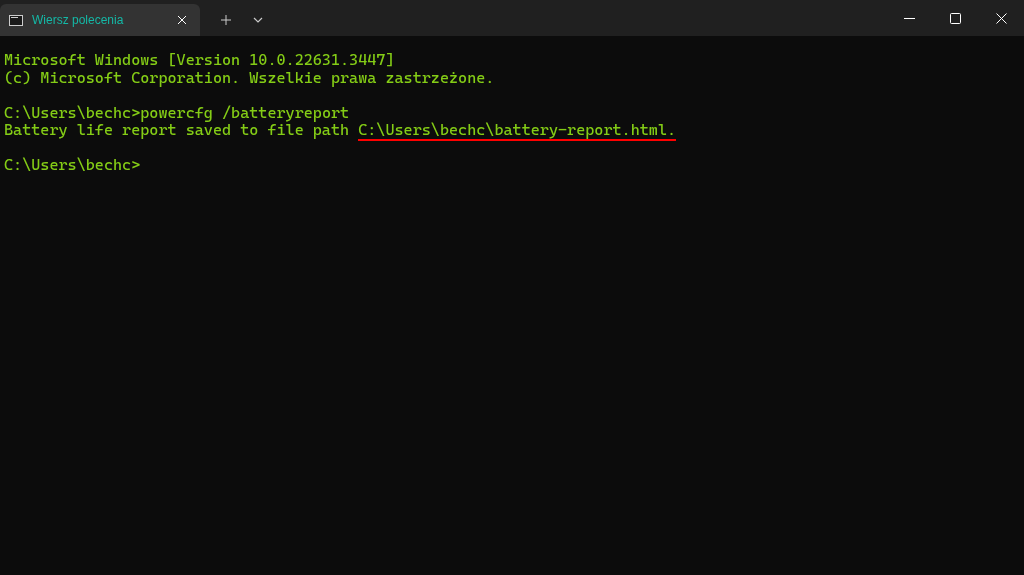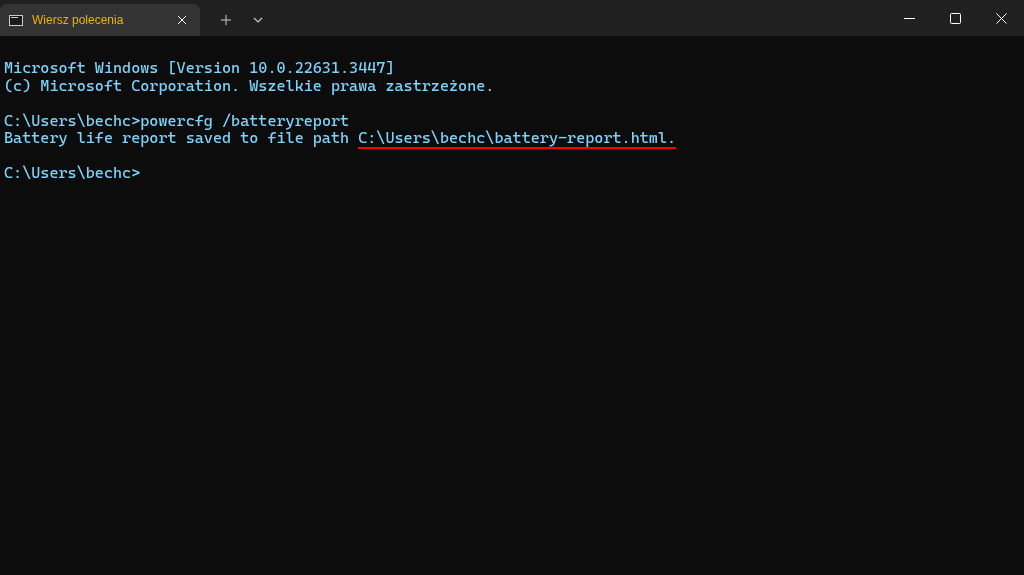--- a/index.html
+++ b/index.html
@@ -54,21 +54,21 @@
     .tab-icon-inner::before {
       content: '';
       position: absolute;
       top: 1px;
       left: 1px;
       width: 7px;
       height: 1px;
       background: #cccccc;
     }
     .tab-title {
-      color: #eab308;
+      color: #14b8a6;
       font-size: 12px;
       font-family: 'Segoe UI', sans-serif;
       flex: 1;
     }
     .tab-close {
       width: 16px;
       height: 16px;
       display: flex;
       align-items: center;
       justify-content: center;
@@ -98,22 +98,22 @@
     }
     .win-btn {
       width: 46px;
       display: flex;
       align-items: center;
       justify-content: center;
       color: #ffffff;
       cursor: pointer;
     }
     .terminal-content {
-      padding: 24px 4px;
-      color: #7dd3fc;
+      padding: 16px 4px;
+      color: #84cc16;
       font-size: 15.5px;
       line-height: 17.5px;
       white-space: pre;
       font-family: 'Cascadia Mono', 'Consolas', monospace;
     }
     .underlined-path {
       position: relative;
     }
     .underlined-path::after {
       content: '';

